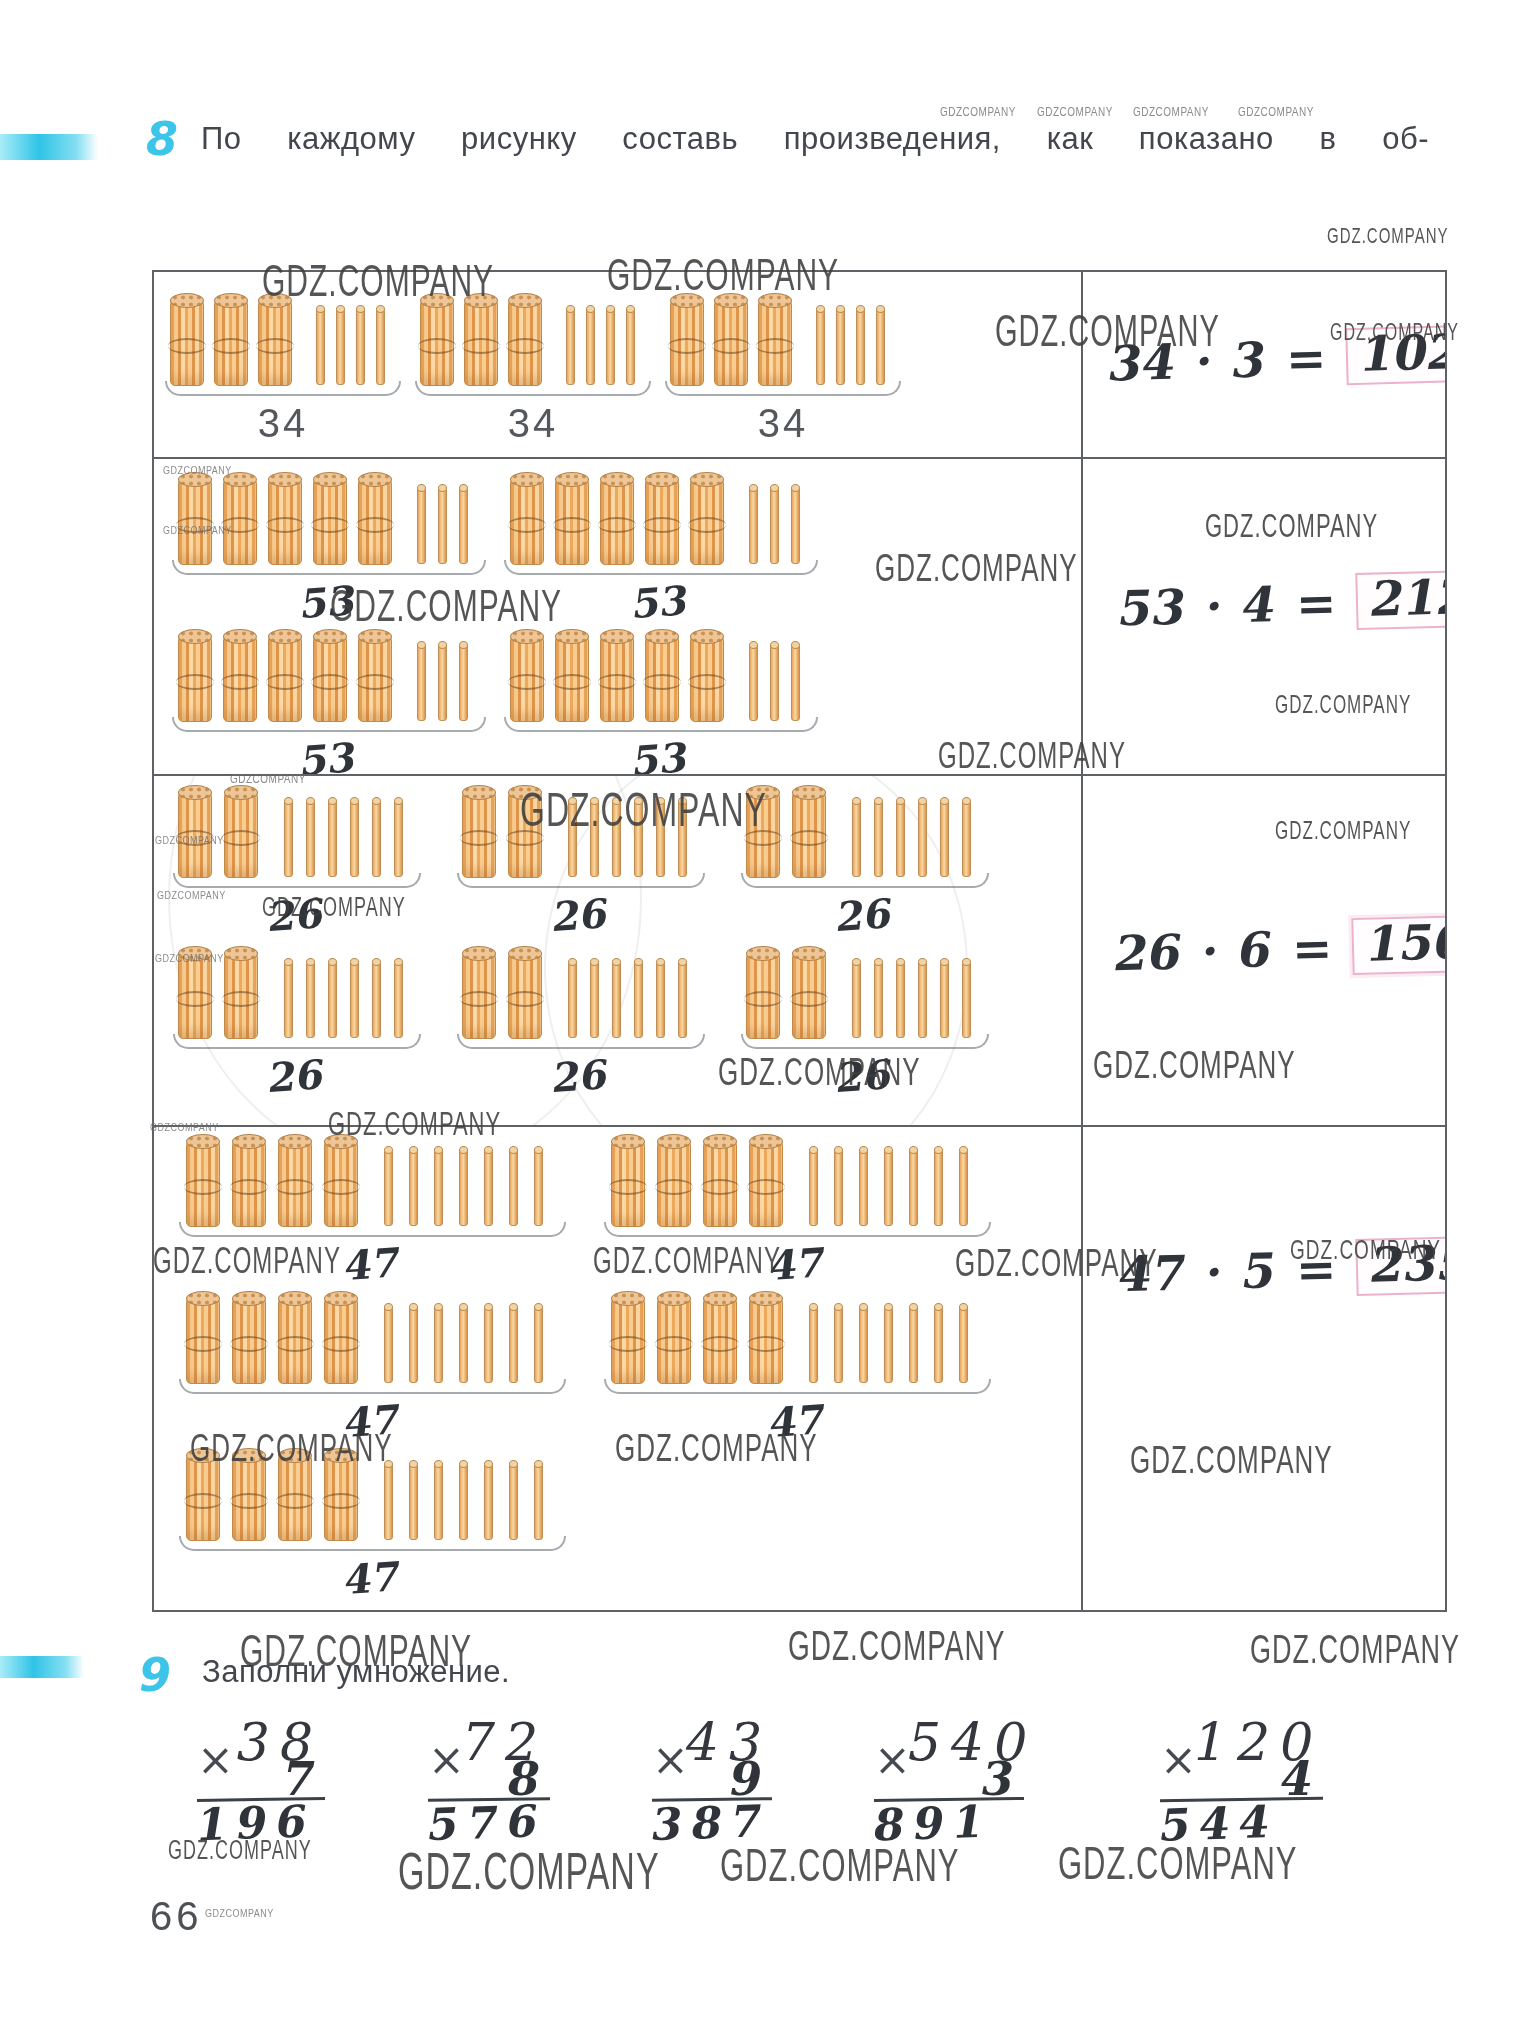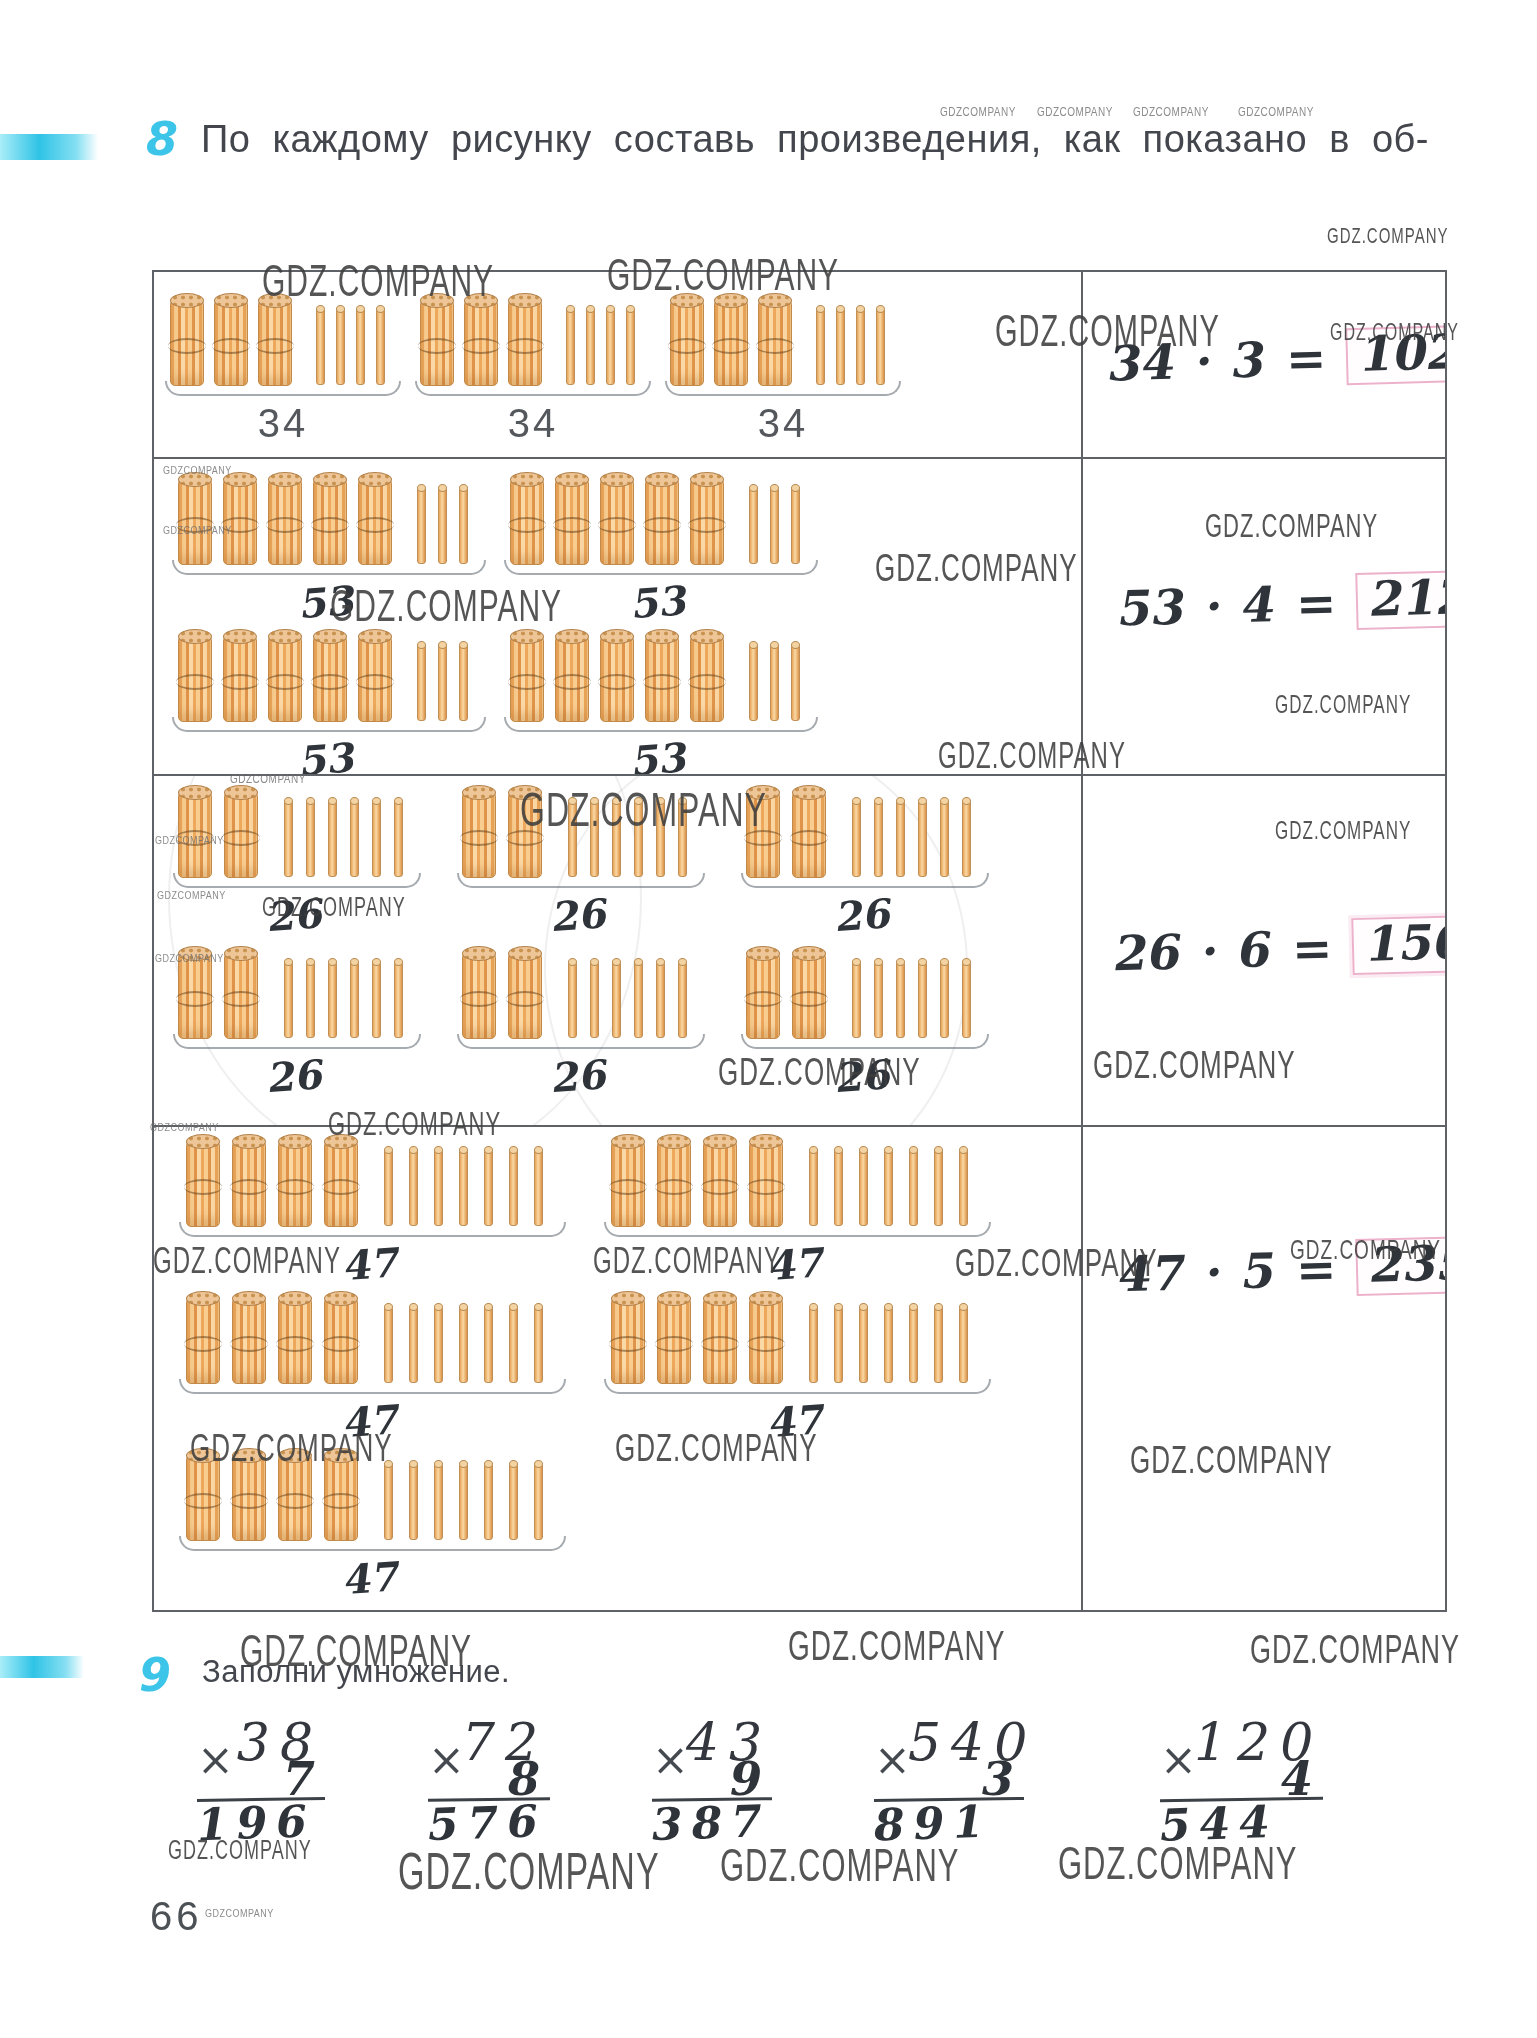--- a/index.html
+++ b/index.html
@@ -12,21 +12,21 @@
   #bar8{left:0;top:134px;width:98px}
   #bar9{left:0;top:1656px;width:84px;height:22px}
 
   
   .exno{position:absolute;font-family:"DejaVu Sans",sans-serif;font-style:italic;
         font-weight:bold;font-size:46px;color:#3cc5e8;line-height:1}
   #exno8{left:146px;top:116px}
   #exno9{left:139px;top:1652px}
 
   
-  .instr{position:absolute;left:201px;top:116px;width:1228px;font-size:38px;
+  .instr{position:absolute;left:201px;top:116px;width:1228px;font-size:31px;
          line-height:46px;color:#43474d;letter-spacing:.5px}
   .jline{text-align:justify;text-align-last:justify}
   .ex9-title{position:absolute;left:202px;top:1654px;font-size:31px;color:#43474d;letter-spacing:.5px}
 
   
   .table{position:absolute;left:152px;top:270px;width:1295px;height:1342px;
          display:grid;grid-template-columns:929px 362px;grid-template-rows:187px 317px 351px 483px;
          border:2px solid #5e6266;box-sizing:border-box;background:#fff}
   .cell{box-sizing:border-box;position:relative;overflow:hidden}
   .cell.left{border-right:2px solid #5e6266}

